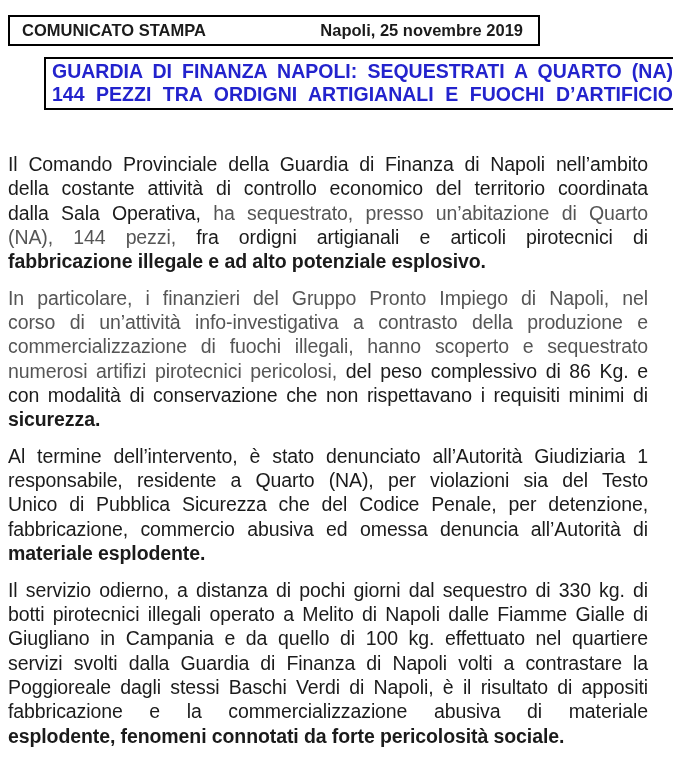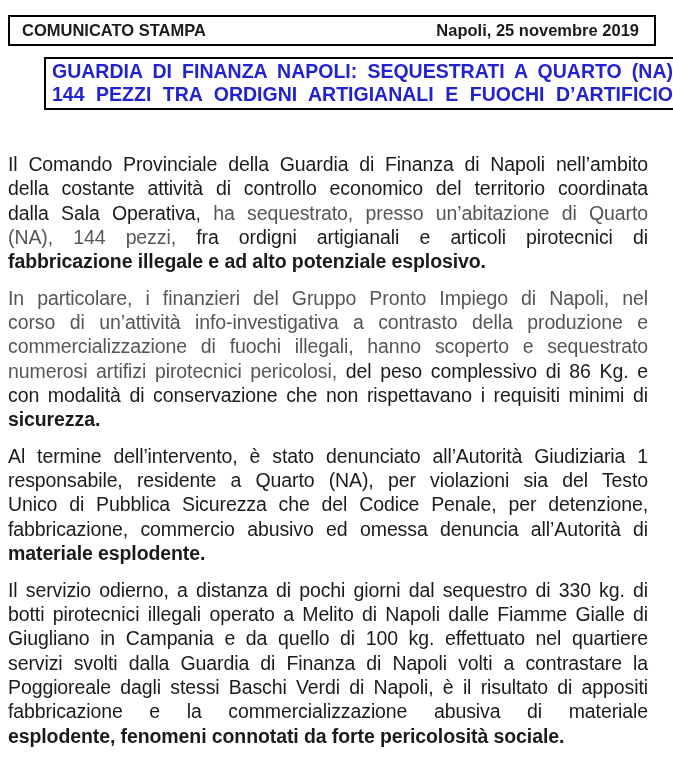--- a/index.html
+++ b/index.html
@@ -7,21 +7,21 @@
     position: relative;
     width: 673px;
     height: 773px;
     background: var(--page-background, #ffffff);
     font-family: "Liberation Sans", sans-serif;
     overflow: hidden;
   }
   .header-box {
     position: absolute;
     left: 8px; top: 15px;
-    width: 648px; height: 31px;
+    width: 532px; height: 31px;
     border: 2px solid var(--box-border, #000);
     box-sizing: border-box;
     display: flex;
     align-items: center;
     justify-content: space-between;
     padding: 0 15px 0 12px;
     background: var(--page-background, #fff);
   }
   .header-box .h-text {
     font-size: 16.5px;
@@ -96,21 +96,21 @@
         <span class="line"><span class="seg-gray">corso di un’attività info-investigativa a contrasto della produzione e</span></span>
         <span class="line"><span class="seg-gray">commercializzazione di fuochi illegali, hanno scoperto e sequestrato</span></span>
         <span class="line"><span class="seg-gray">numerosi artifizi pirotecnici pericolosi, </span><span class="seg-dark">del peso complessivo di 86 Kg. e</span></span>
         <span class="line"><span class="seg-dark">con modalità di conservazione che non rispettavano i requisiti minimi di</span></span>
         <span class="line last"><span class="seg-dark">sicurezza.</span></span>
       </p>
       <p class="para">
         <span class="line"><span class="seg-dark">Al termine dell’intervento, è stato denunciato all’Autorità Giudiziaria 1</span></span>
         <span class="line"><span class="seg-dark">responsabile, residente a Quarto (NA), per violazioni sia del Testo</span></span>
         <span class="line"><span class="seg-dark">Unico di Pubblica Sicurezza che del Codice Penale, per detenzione,</span></span>
-        <span class="line"><span class="seg-dark">fabbricazione, commercio abusivo ed omessa denuncia all’Autorità di</span></span>
+        <span class="line"><span class="seg-dark">fabbricazione, commercio abusiva ed omessa denuncia all’Autorità di</span></span>
         <span class="line last"><span class="seg-dark">materiale esplodente.</span></span>
       </p>
       <p class="para">
         <span class="line"><span class="seg-dark">Il servizio odierno, a distanza di pochi giorni dal sequestro di 330 kg. di</span></span>
         <span class="line"><span class="seg-dark">botti pirotecnici illegali operato a Melito di Napoli dalle Fiamme Gialle di</span></span>
         <span class="line"><span class="seg-dark">Giugliano in Campania e da quello di 100 kg. effettuato nel quartiere</span></span>
         <span class="line"><span class="seg-dark">servizi svolti dalla Guardia di Finanza di Napoli volti a contrastare la</span></span>
         <span class="line"><span class="seg-dark">Poggioreale dagli stessi Baschi Verdi di Napoli, è il risultato di appositi</span></span>
         <span class="line"><span class="seg-dark">fabbricazione e la commercializzazione abusiva di materiale</span></span>
         <span class="line last"><span class="seg-dark">esplodente, fenomeni connotati da forte pericolosità sociale.</span></span>

